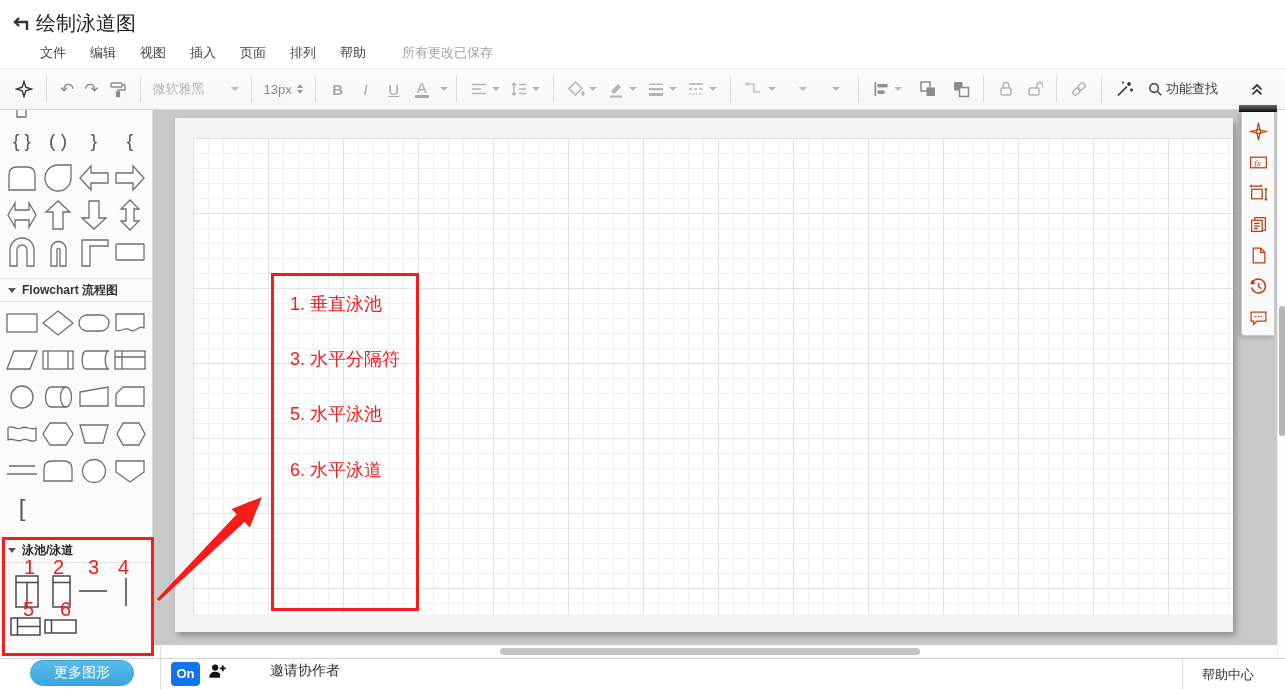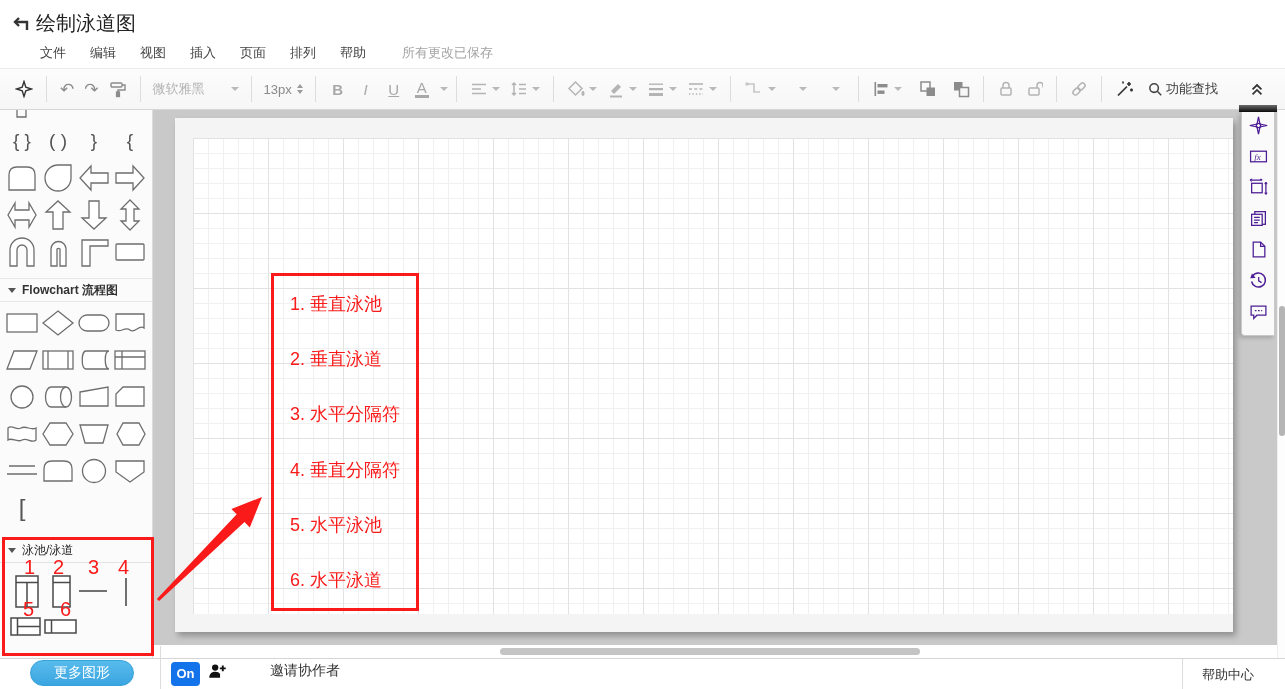--- a/index.html
+++ b/index.html
@@ -47,21 +47,21 @@
   .shape-row.clipped{height:12px;overflow:hidden;}
   .shape-row.clipped .shape-cell{height:12px;align-items:flex-start;}
   .glyph{font-size:19px;color:#555;font-weight:400;}
   .glyph.big{font-size:24px;}
   .sec-header{height:22px;display:flex;align-items:center;font-size:12px;font-weight:bold;color:#333;
               border-top:1px solid #e7e7e7;border-bottom:1px solid #e7e7e7;padding-left:8px;background:#fbfbfb;}
   .sec-caret{width:0;height:0;border-left:4px solid transparent;border-right:4px solid transparent;border-top:5px solid #555;margin-right:6px;}
   #flowchart-grid{margin-top:2px;}
   
   .swim-section{position:absolute;left:0;top:538px;width:152px;height:120px;}
-  .swim-header{height:24px;display:flex;align-items:center;font-size:12px;font-weight:normal;color:#222;
+  .swim-header{height:24px;display:flex;align-items:center;font-size:12px;font-weight:bold;color:#222;
                border-bottom:1px solid #e2e2e2;padding-left:8px;}
   .swim-num{position:absolute;color:#fa1a1a;font-size:20px;z-index:6;}
   .swim-shape{position:absolute;cursor:pointer;}
   .swim-shape svg{display:block;}
   .red-box-sidebar{position:absolute;left:2px;top:537px;width:146px;height:113px;border:3px solid #fa1a1a;z-index:5;pointer-events:none;}
   .more-shapes{position:absolute;left:30px;top:660px;width:102px;height:24px;border:1px solid #36a2da;border-radius:13px;
                background:linear-gradient(#58bbec,#3ba5e0);color:#fff;font-size:14px;text-align:center;line-height:23px;cursor:pointer;z-index:7;}
   
   .canvas-area{position:absolute;left:153px;top:110px;width:1124px;height:535px;background:#c9c9c9;overflow:hidden;}
   .page{position:absolute;left:22px;top:8px;width:1058px;height:514px;background:#f4f4f4;box-shadow:3px 4px 6px rgba(0,0,0,.28);}
@@ -73,21 +73,21 @@
           linear-gradient(to bottom,#f0f0f0 1px,transparent 1px);
         background-size:75px 75px,75px 75px,15px 15px,15px 15px;}
   .anno-box{position:absolute;left:271px;top:273px;width:142px;height:332px;border:3px solid #fa1a1a;z-index:10;}
   .anno-item{height:55.3px;display:flex;align-items:center;padding-left:16px;font-size:18px;color:#fa1a1a;}
   .arrow-svg{position:absolute;left:0;top:0;width:1285px;height:689px;z-index:11;pointer-events:none;}
   
   .darkbar{position:absolute;left:1239px;top:105px;width:38px;height:7px;background:linear-gradient(#6a6a6a,#0d0d0d);z-index:4;}
   .side-tools{position:absolute;left:1241px;top:112px;width:34px;height:224px;box-sizing:border-box;background:#fafafa;
               border:1px solid #c9c9c9;border-top:none;border-radius:0 0 0 4px;box-shadow:-2px 2px 4px rgba(0,0,0,.18);
               display:flex;flex-direction:column;align-items:center;padding-top:4px;z-index:4;}
-  .side-tools .stool{width:30px;height:31px;display:flex;align-items:flex-start;justify-content:center;color:#4c1d95;cursor:pointer;}
+  .side-tools .stool{width:30px;height:31px;display:flex;align-items:center;justify-content:center;color:#c2410c;cursor:pointer;}
   
   .vscroll{position:absolute;left:1277px;top:110px;width:8px;height:548px;background:#fdfdfd;border-left:1px solid #eee;}
   .vthumb{position:absolute;left:1px;top:196px;width:6px;height:130px;background:#b5b5b5;border-radius:3px;}
   .hscroll{position:absolute;left:161px;top:645px;width:1116px;height:13px;background:#fff;}
   .hthumb{position:absolute;left:339px;top:3px;width:420px;height:7px;background:#c4c4c4;border-radius:4px;}
   
   .statusbar{position:absolute;left:0;top:658px;width:1285px;height:31px;box-sizing:border-box;background:#fff;border-top:1px solid #d5d5d5;}
   .sb-div{position:absolute;top:0;width:1px;height:31px;background:#dcdcdc;}
   .sb-div.left{left:160px;top:-13px;height:44px;}
   .sb-div.right{left:1182px;}
@@ -551,23 +551,21 @@
   <div class="more-shapes">更多图形</div>
 
   <div class="canvas-area">
     <div class="page">
       <div class="grid"></div>
     </div>
   </div>
 
   <div class="anno-box">
     <div class="anno-item">1. 垂直泳池</div>
-    <div class="anno-item">2. 垂直泳道</div>
     <div class="anno-item">3. 水平分隔符</div>
-    <div class="anno-item">4. 垂直分隔符</div>
     <div class="anno-item">5. 水平泳池</div>
     <div class="anno-item">6. 水平泳道</div>
   </div>
 
   <svg class="arrow-svg">
     <polygon points="156.9,598.9 236.7,514.3 231.4,509.0 262,497 249.8,527.5 244.5,522.1 159.1,601.1" fill="#fa1a1a"></polygon>
   </svg>
 
   <div class="darkbar"></div>
   <div class="side-tools">

